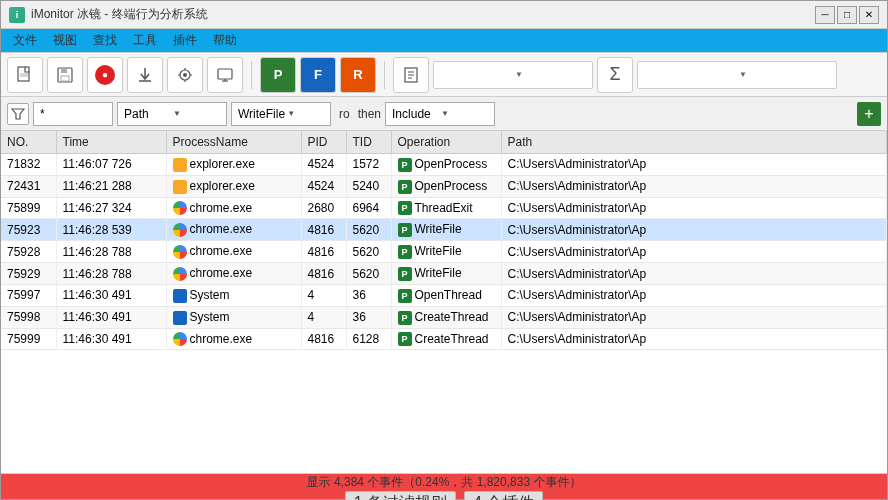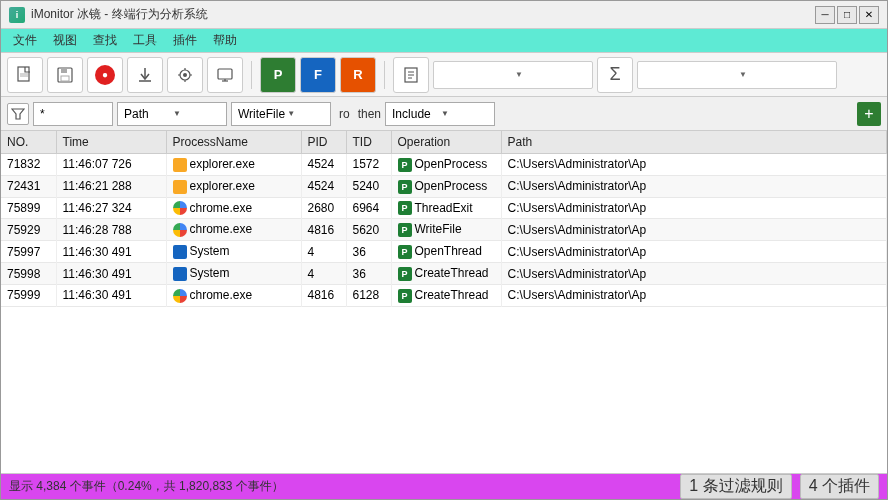--- a/index.html
+++ b/index.html
@@ -55,21 +55,21 @@
       width: 20px; height: 18px;
       border: 1px solid #999;
       background: #e8e8e8;
       cursor: pointer;
       display: flex; align-items: center; justify-content: center;
       font-size: 10px;
     }
 
     
     .menu-bar {
-      background: #5eead4;
+      background: #0ea5e9;
       border-bottom: 1px solid #ccc;
       height: 24px;
       display: flex;
       align-items: center;
       padding: 0 4px;
     }
     .menu-item {
       padding: 2px 8px;
       cursor: pointer;
       font-size: 12px;
@@ -248,27 +248,28 @@
       border-radius: 2px;
       font-size: 9px;
       font-weight: bold;
       text-align: center;
       line-height: 14px;
       margin-right: 3px;
       vertical-align: middle;
     }
     
     .status-bar {
-      background: #d946ef;
+      background: #ef4444;
       border-top: 1px solid #ccc;
       height: 26px;
       display: flex;
       align-items: center;
       padding: 0 8px;
       justify-content: space-between;
+      flex-direction: column;
     }
     .status-left { font-size: 12px; color: #333; }
     .status-right { display: flex; gap: 8px; }
     .status-badge {
       background: #e0e0e0;
       border: 1px solid #bbb;
       padding: 1px 8px;
       font-size: 16px;
       color: #333;
       border-radius: 2px;
@@ -450,20 +451,38 @@
   </tr>
           <tr>
     <td>75899</td>
     <td>11:46:27 324</td>
     <td><span class="proc-icon" style="background:conic-gradient(#4285f4 0deg 90deg, #ea4335 90deg 180deg, #fbbc05 180deg 270deg, #34a853 270deg 360deg); border-radius:50%; display:inline-block; width:14px; height:14px; vertical-align:middle; margin-right:3px;"></span>chrome.exe</td>
     <td>2680</td>
     <td>6964</td>
     <td><span class="proc-p-badge">P</span>ThreadExit</td>
     <td>C:\Users\Administrator\Ap</td>
   </tr>
+          <tr class="highlighted">
+    <td>75923</td>
+    <td>11:46:28 539</td>
+    <td><span class="proc-icon" style="background:conic-gradient(#4285f4 0deg 90deg, #ea4335 90deg 180deg, #fbbc05 180deg 270deg, #34a853 270deg 360deg); border-radius:50%; display:inline-block; width:14px; height:14px; vertical-align:middle; margin-right:3px;"></span>chrome.exe</td>
+    <td>4816</td>
+    <td>5620</td>
+    <td><span class="proc-p-badge">P</span>WriteFile</td>
+    <td>C:\Users\Administrator\Ap</td>
+  </tr>
+          <tr>
+    <td>75928</td>
+    <td>11:46:28 788</td>
+    <td><span class="proc-icon" style="background:conic-gradient(#4285f4 0deg 90deg, #ea4335 90deg 180deg, #fbbc05 180deg 270deg, #34a853 270deg 360deg); border-radius:50%; display:inline-block; width:14px; height:14px; vertical-align:middle; margin-right:3px;"></span>chrome.exe</td>
+    <td>4816</td>
+    <td>5620</td>
+    <td><span class="proc-p-badge">P</span>WriteFile</td>
+    <td>C:\Users\Administrator\Ap</td>
+  </tr>
           <tr>
     <td>75929</td>
     <td>11:46:28 788</td>
     <td><span class="proc-icon" style="background:conic-gradient(#4285f4 0deg 90deg, #ea4335 90deg 180deg, #fbbc05 180deg 270deg, #34a853 270deg 360deg); border-radius:50%; display:inline-block; width:14px; height:14px; vertical-align:middle; margin-right:3px;"></span>chrome.exe</td>
     <td>4816</td>
     <td>5620</td>
     <td><span class="proc-p-badge">P</span>WriteFile</td>
     <td>C:\Users\Administrator\Ap</td>
   </tr>
           <tr>

